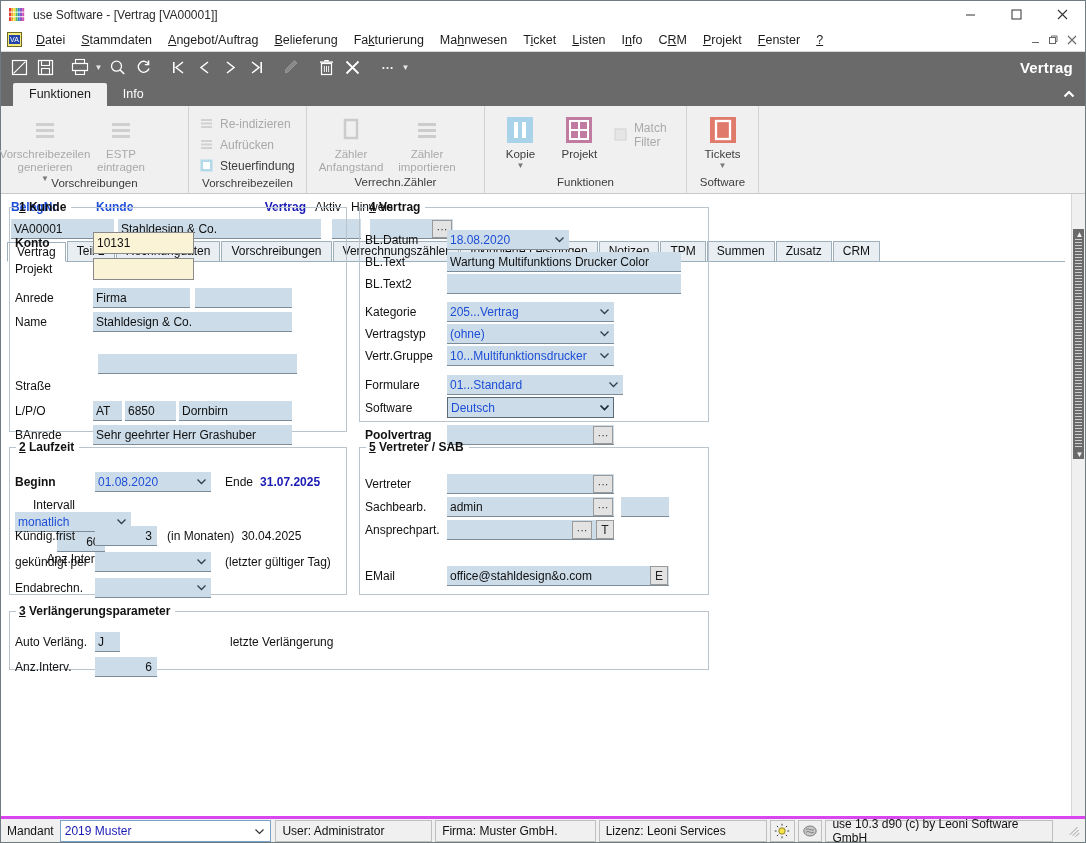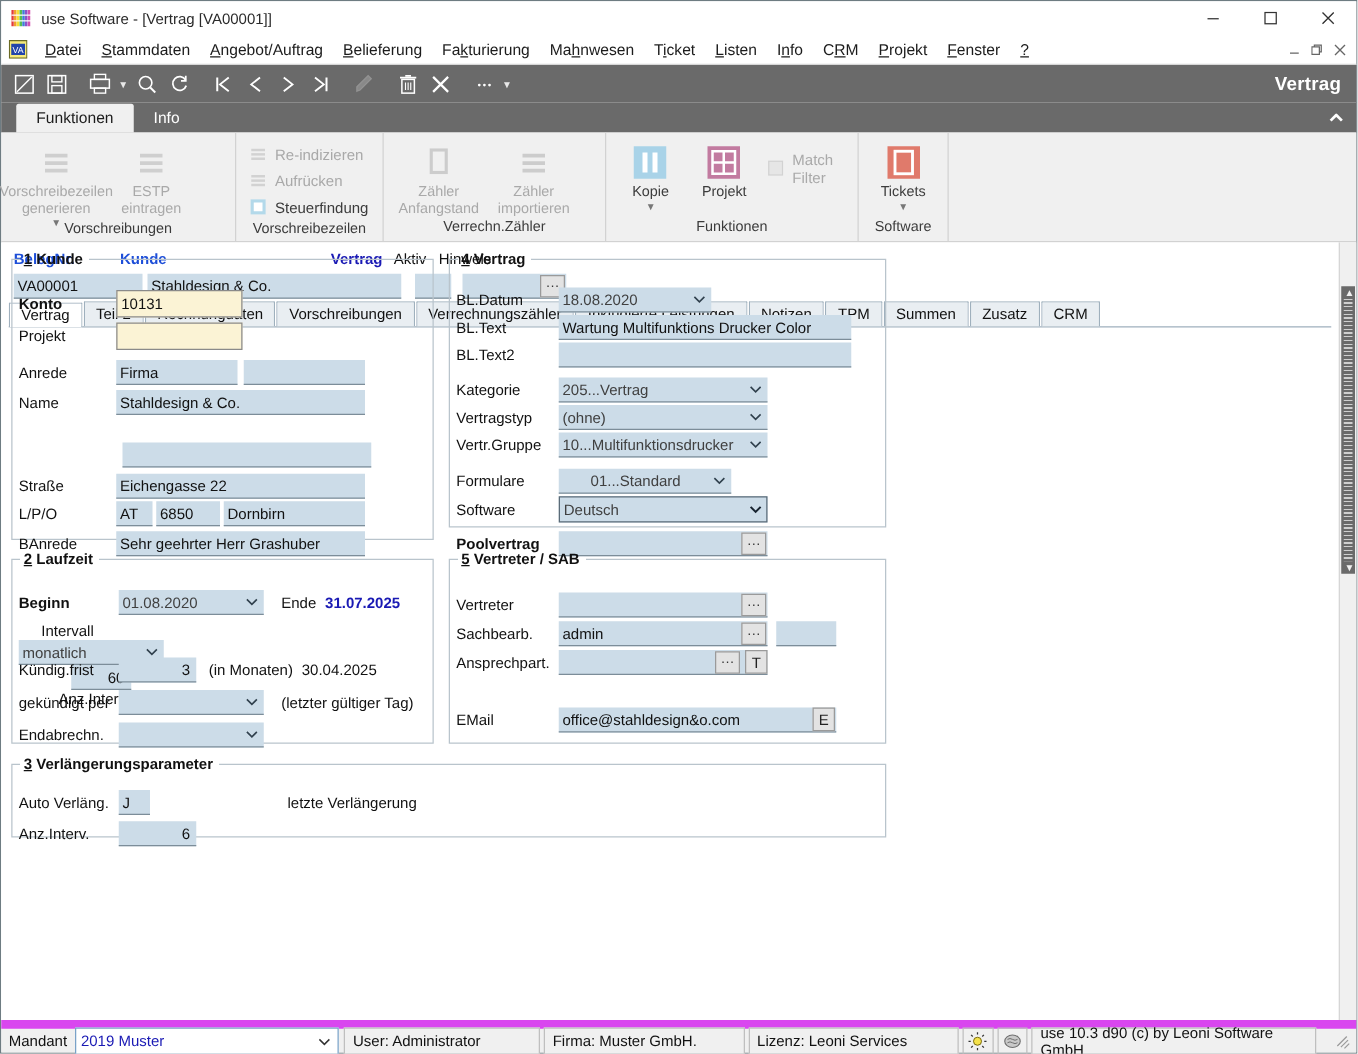--- a/index.html
+++ b/index.html
@@ -179,21 +179,21 @@
   .row { position:absolute; display:flex; align-items:center; }
   .flabel { font-size:12px; color:#111; }
   .flabel.b { font-weight:bold; }
   .small { font-size:12px; color:#111; }
   .blue-b { color:#1a1ab4; font-weight:bold; font-size:12px; }
 
   select.fld, .selbox {
     -webkit-appearance:none; appearance:none;
     background:#ccdce8; border:none; border-bottom:1px solid #7c8d99;
     height:20px; font-family:"Liberation Sans", sans-serif; font-size:12px;
-    color:#404040; padding:0 18px 0 3px; outline:none; position:relative;
+    color:#1d4ed8; padding:0 18px 0 3px; outline:none; position:relative;
   }
   .selwrap { position:relative; display:inline-block; }
   .selwrap .chev {
     position:absolute; right:4px; top:4px; width:11px; height:11px;
     pointer-events:none; color:#30404d;
   }
   .selwrap.boxed .selbox { border:1px solid #5a6b78; }
 
   
   .rsplit {
@@ -209,21 +209,21 @@
     background-image:repeating-linear-gradient(to bottom,#cfcfcf 0 1px,transparent 1px 3px);
   }
   .rsplit .arw {
     position:absolute; left:2px; width:9px; height:8px; color:#f0f0f0; font-size:8px;
     display:flex; align-items:center; justify-content:center;
   }
 
   
   .statusbar {
     height:26px; flex:0 0 26px; background:#f0f0f0; display:flex; align-items:center;
-    border-top:7px solid #d946ef; font-size:12px; padding:0 2px;
+    border-top:3px solid #d946ef; font-size:12px; padding:0 2px;
   }
   .sb-cell {
     height:22px; display:flex; align-items:center; padding:0 6px;
     border:1px solid #bfbfbf; margin-right:3px; background:#f0f0f0;
   }
   .sb-label { padding:0 6px 0 4px; }
   .sb-mandant {
     border:1px solid #7aa2c8; background:#ffffff; height:22px; width:222px;
     display:flex; align-items:center; padding:0 4px; color:#1a1ab4; position:relative;
   }
@@ -599,21 +599,20 @@
         <div class="row" style="left:5px; top:98px;">
           <span class="flabel" style="width:78px;">Name</span>
           <input class="fld" style="width: 199px;" value="Stahldesign &amp; Co.">
         </div>
         <div class="row" style="left:88px; top:140px;">
           <input class="fld" style="width: 199px;" value="">
         </div>
 
         <div class="row" style="left:5px; top:165px;">
           <span class="flabel" style="width:78px;">Straße</span>
-          <input class="fld" style="width: 199px;" value="Eichengasse 22">
         </div>
         <div class="row" style="left:5px; top:187px;">
           <span class="flabel" style="width:78px;">L/P/O</span>
           <input class="fld" style="width: 29px;" value="AT">
           <input class="fld" style="width: 51px; margin-left: 3px;" value="6850">
           <input class="fld" style="width: 113px; margin-left: 3px;" value="Dornbirn">
         </div>
         <div class="row" style="left:5px; top:211px;">
           <span class="flabel" style="width:78px;">BAnrede</span>
           <input class="fld" style="width: 199px;" value="Sehr geehrter Herr Grashuber">
@@ -744,21 +743,21 @@
             <input class="selbox" style="width: 167px;" value="10...Multifunktionsdrucker">
             <svg class="chev" viewBox="0 0 11 11">
                 <path d="M1.5 3.5 L5.5 7.5 L9.5 3.5" fill="none" stroke="#30404d" stroke-width="1.3"></path>
               </svg>
           </span>
         </div>
 
         <div class="row" style="left:5px; top:161px;">
           <span class="flabel" style="width:82px;">Formulare</span>
           <span class="selwrap">
-            <input class="selbox" style="width: 138px; text-align: center;" value="01...Standard">
+            <input class="selbox" style="width: 176px;" value="01...Standard">
             <svg class="chev" viewBox="0 0 11 11">
                 <path d="M1.5 3.5 L5.5 7.5 L9.5 3.5" fill="none" stroke="#30404d" stroke-width="1.3"></path>
               </svg>
           </span>
         </div>
         <div class="row" style="left:5px; top:183px;">
           <span class="flabel" style="width:82px;">Software</span>
           <span class="selwrap boxed">
             <input class="selbox" style="width: 167px; height: 21px;" value="Deutsch">
             <svg class="chev" viewBox="0 0 11 11" style="top:5px;">

